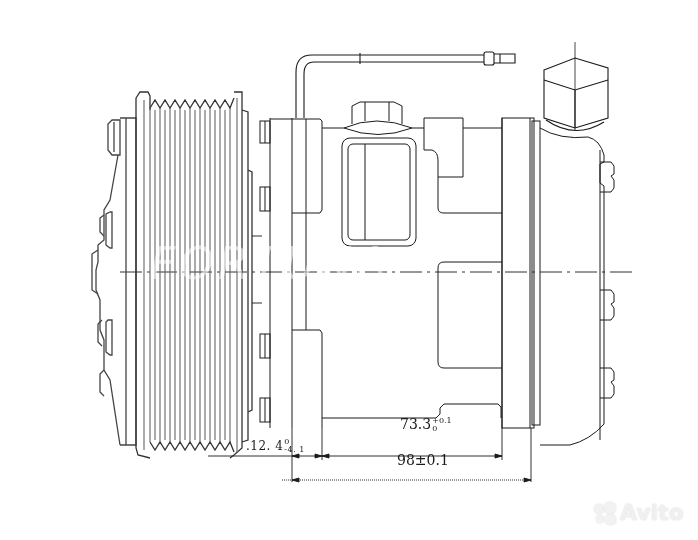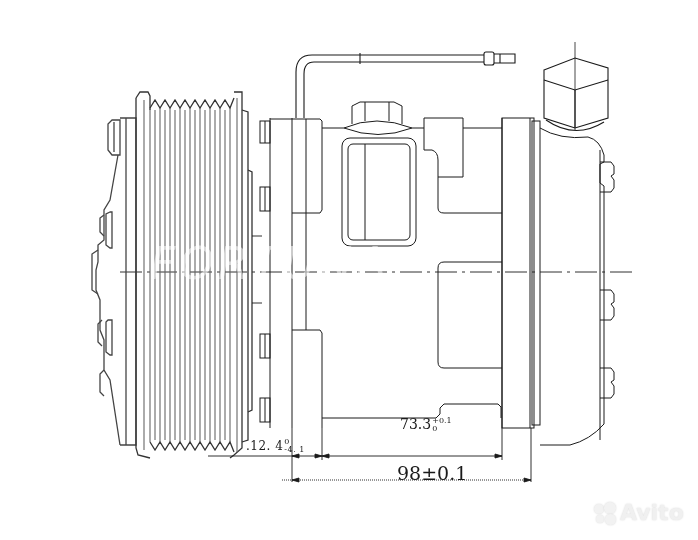--- a/index.html
+++ b/index.html
@@ -1,21 +1,21 @@
 <!DOCTYPE html>
 <html><head>
   <meta charset="utf-8">
   <style>
     html, body { margin: 0; padding: 0; background: #ffffff; }
     body { width: 698px; height: 540px; position: relative; overflow: hidden; font-family: "DejaVu Serif", serif; }
     #drawing { position: absolute; left: 0; top: 0; width: 698px; height: 540px; }
     .dim-text { position: absolute; font-family: "DejaVu Serif", serif; color: #1a1a1a; white-space: nowrap; }
     #dim-a { left: 246px; top: 438px; font-size: 12px; letter-spacing: 0.5px; }
     #dim-b { left: 400px; top: 416px; font-size: 14px; }
-    #dim-c { left: 397px; top: 462px; font-size: 19px; }
+    #dim-c { left: 397px; top: 452px; font-size: 14px; }
     .stack { display: inline-flex; flex-direction: column; vertical-align: middle; line-height: 8px; font-size: 8px; margin-left: 1px; }
     #watermark { position: absolute; left: 592px; top: 500px; width: 100px; height: 30px; }
     #wm-text { position: absolute; left: 28px; top: 0px; font-family: "DejaVu Sans", sans-serif; font-weight: bold; font-size: 22px; color: #f0f0f0; text-shadow: 0 0 2px #d8d8d8; }
     .wm-dot { position: absolute; border-radius: 50%; background: #f2f2f2; box-shadow: 0 0 2px #d8d8d8; }
     #center-wm { position: absolute; left: 150px; top: 238px; font-family: "DejaVu Sans", sans-serif; font-style: italic; font-weight: normal; font-size: 44px; color: rgba(255,255,255,0.55); letter-spacing: 4px; }
   </style>
 </head>
 <body>
 
 <svg id="drawing" viewBox="0 0 698 540" xmlns="http://www.w3.org/2000/svg" fill="none" stroke="#1a1a1a" stroke-width="1">

